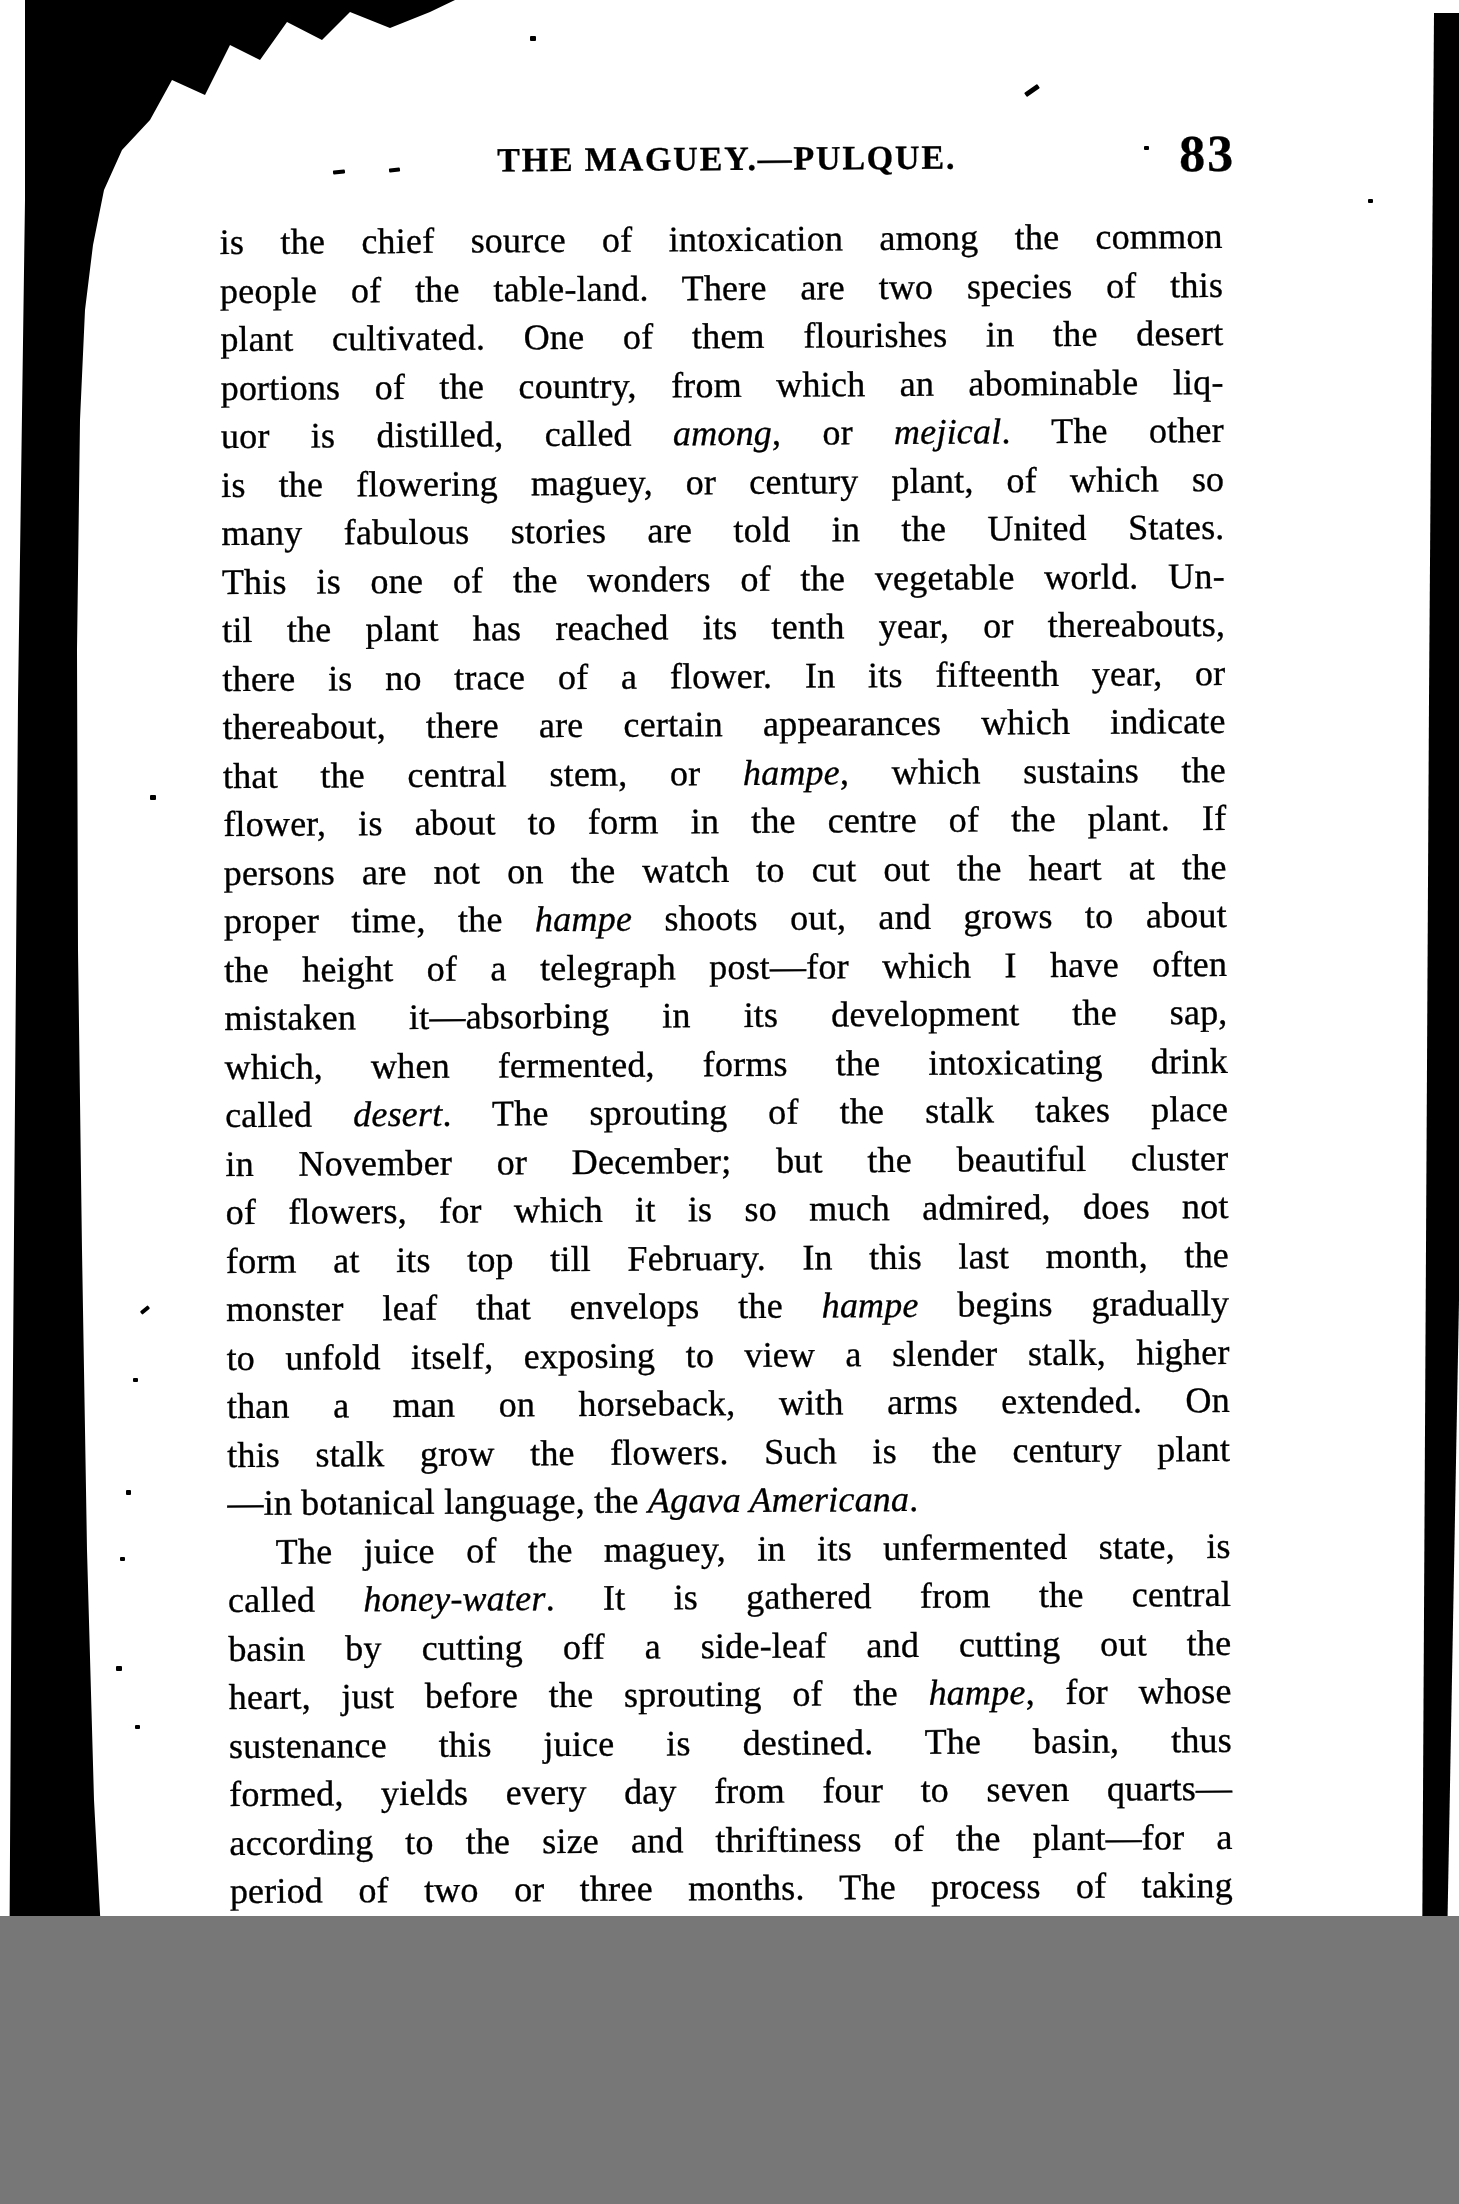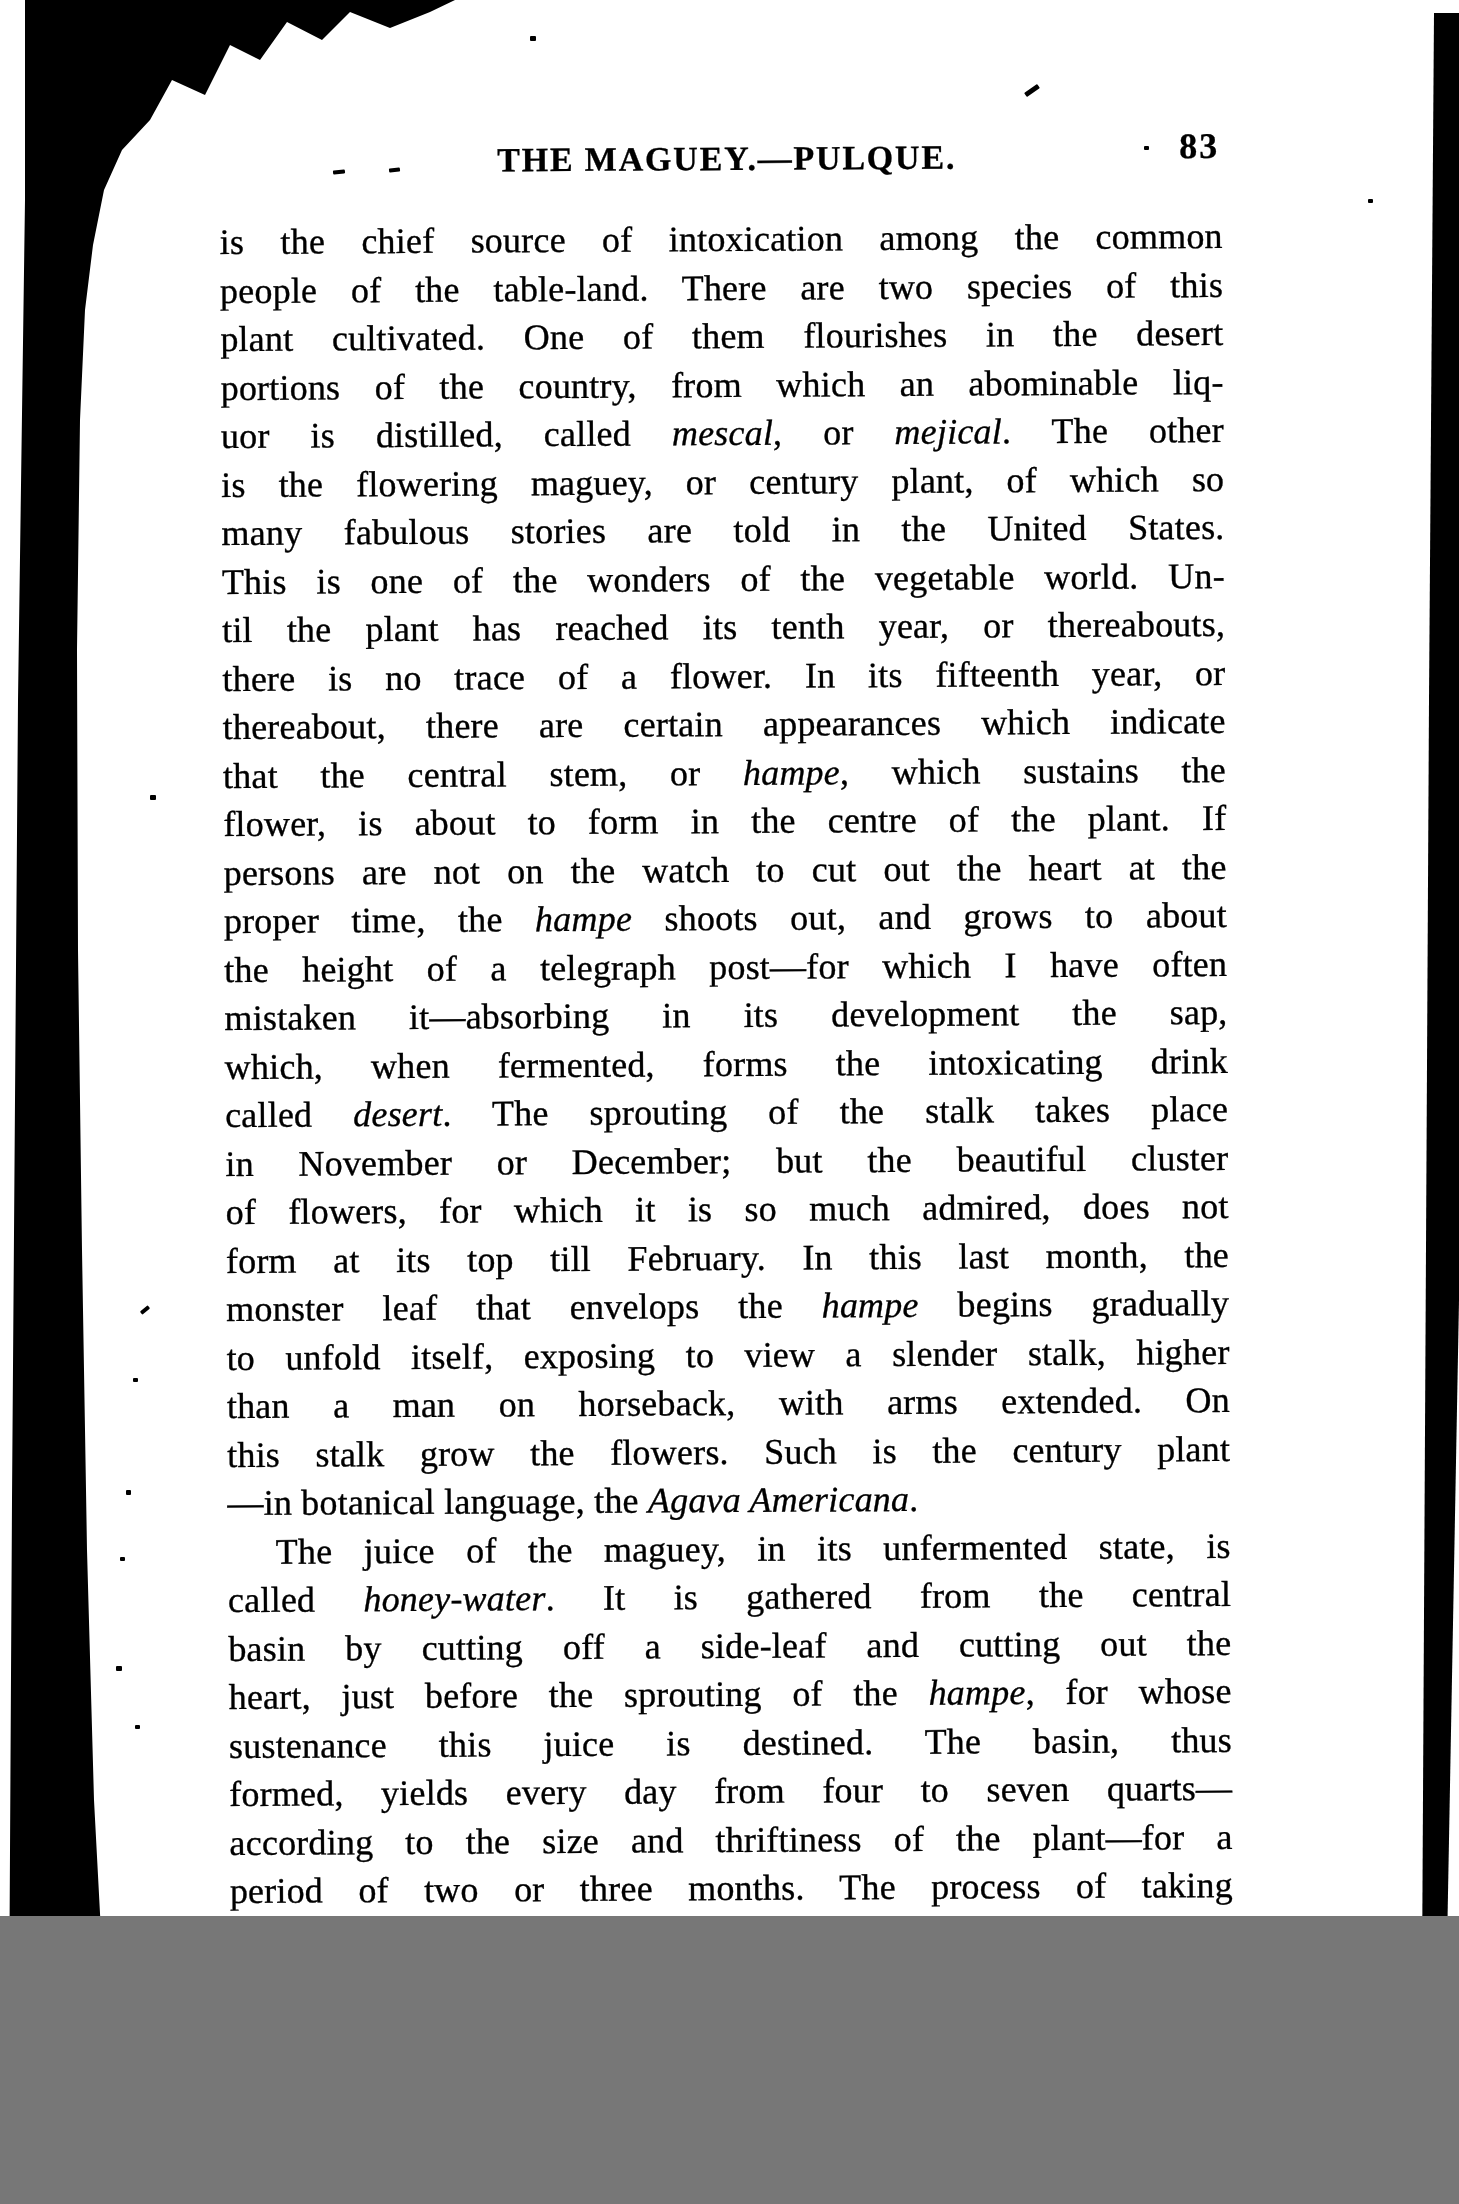--- a/index.html
+++ b/index.html
@@ -13,21 +13,21 @@
     position:absolute; left:0; top:0; width:100%; height:100%;
     transform:rotate(-0.35deg); transform-origin:730px 1100px;
   }
   .running-title {
     position:absolute; left:503px; top:142px;
     font-size:34px; font-weight:bold; letter-spacing:1.8px; line-height:1;
     white-space:nowrap; -webkit-text-stroke:0.3px #000;
   }
   .page-number {
     position:absolute; left:1185px; top:131px;
-    font-size:36px; letter-spacing:2px; line-height:1; font-weight:bold;
+    font-size:52px; letter-spacing:2px; line-height:1; font-weight:bold;
     -webkit-text-stroke:0.3px #000;
   }
   .bodytext { position:absolute; left:225px; top:215px; width:1003px; }
   .line {
     height:48.5px; line-height:48.5px; font-size:36px; letter-spacing:0.2px;
     text-align:justify; text-align-last:justify;
     -webkit-text-stroke:0.35px #000;
     overflow:visible; white-space:normal;
   }
   .line.nojust { text-align-last:left; }
@@ -72,21 +72,21 @@
   <div class="speck" style="left:1400px;top:2066px;width:6px;height:5px;"></div>
 
   <div class="content">
     <div class="running-title">THE MAGUEY.—PULQUE.</div>
     <div class="page-number">83</div>
     <div class="bodytext">
         <div class="line"><span>is the chief source of intoxication among the common</span></div>
         <div class="line"><span>people of the table-land. There are two species of this</span></div>
         <div class="line"><span>plant cultivated. One of them flourishes in the desert</span></div>
         <div class="line"><span>portions of the country, from which an abominable liq-</span></div>
-        <div class="line"><span>uor is distilled, called </span><i>mescal</i><span>, or </span><i>mejical</i><span>. The other</span></div>
+        <div class="line"><span>uor is distilled, called </span><i>among</i><span>, or </span><i>mejical</i><span>. The other</span></div>
         <div class="line"><span>is the flowering maguey, or century plant, of which so</span></div>
         <div class="line"><span>many fabulous stories are told in the United States.</span></div>
         <div class="line"><span>This is one of the wonders of the vegetable world. Un-</span></div>
         <div class="line"><span>til the plant has reached its tenth year, or thereabouts,</span></div>
         <div class="line"><span>there is no trace of a flower. In its fifteenth year, or</span></div>
         <div class="line"><span>thereabout, there are certain appearances which indicate</span></div>
         <div class="line"><span>that the central stem, or </span><i>hampe</i><span>, which sustains the</span></div>
         <div class="line"><span>flower, is about to form in the centre of the plant. If</span></div>
         <div class="line"><span>persons are not on the watch to cut out the heart at the</span></div>
         <div class="line"><span>proper time, the </span><i>hampe</i><span> shoots out, and grows to about</span></div>

